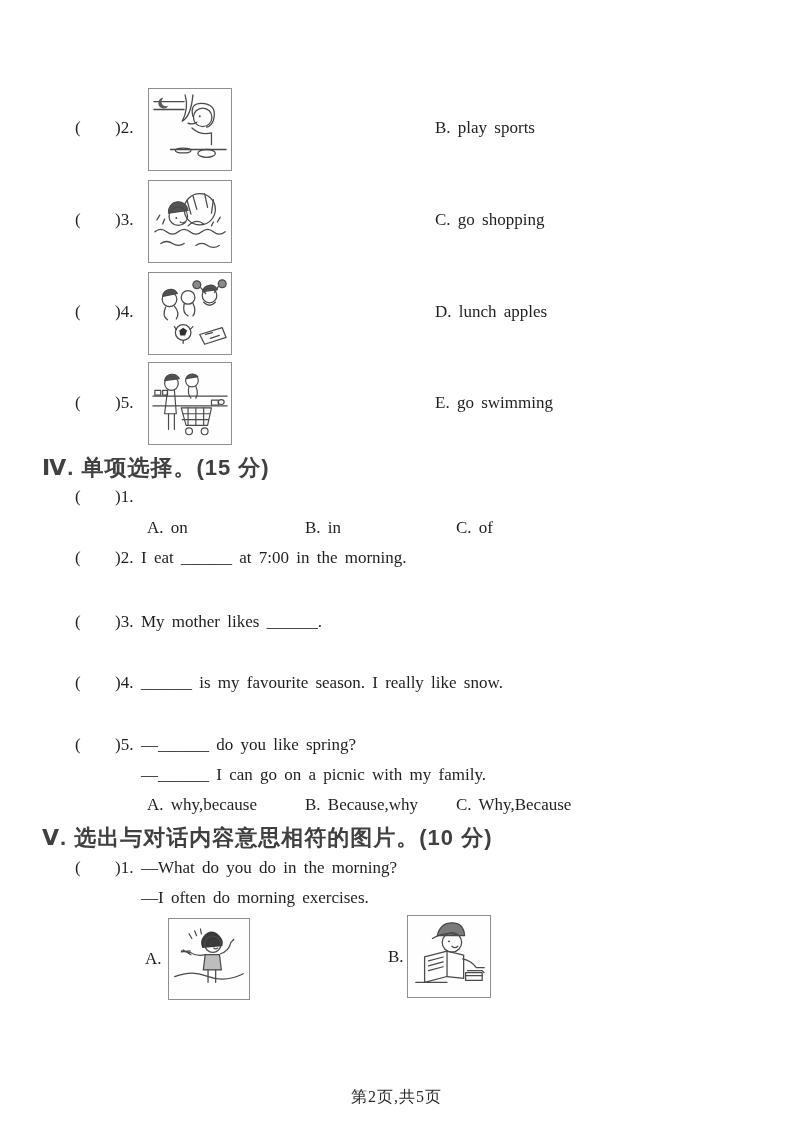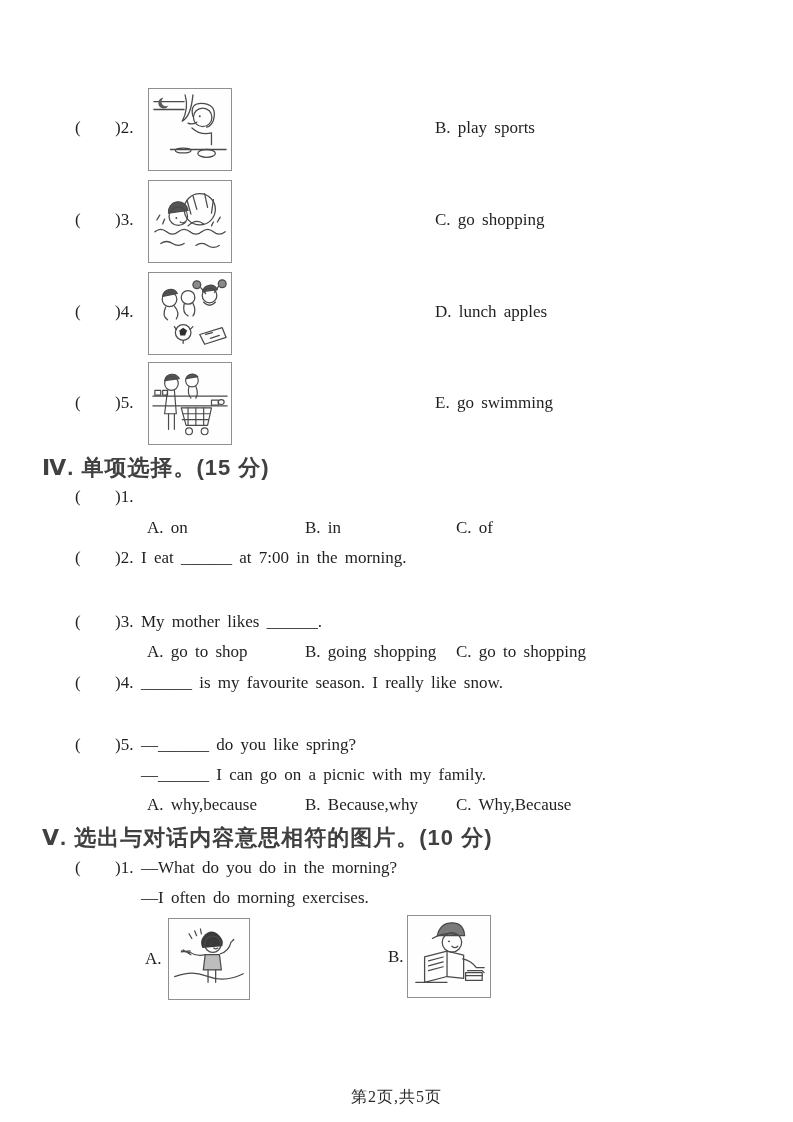--- a/index.html
+++ b/index.html
@@ -173,25 +173,20 @@
     <span class="abs t paren">(</span>
     <span class="abs t qnum">)2.</span>
     <span class="abs t qtext">I eat ______ at 7:00 in the morning.</span>
   </div>
 
   <div class="abs row" style="top:611px">
     <span class="abs t paren">(</span>
     <span class="abs t qnum">)3.</span>
     <span class="abs t qtext">My mother likes ______.</span>
   </div>
-  <div class="abs row" style="top:641px">
-    <span class="abs t colA">A. go to shop</span>
-    <span class="abs t colB">B. going shopping</span>
-    <span class="abs t colC">C. go to shopping</span>
-  </div>
 
   <div class="abs row" style="top:672px">
     <span class="abs t paren">(</span>
     <span class="abs t qnum">)4.</span>
     <span class="abs t qtext">______ is my favourite season. I really like snow.</span>
   </div>
 
   <div class="abs row" style="top:734px">
     <span class="abs t paren">(</span>
     <span class="abs t qnum">)5.</span>

